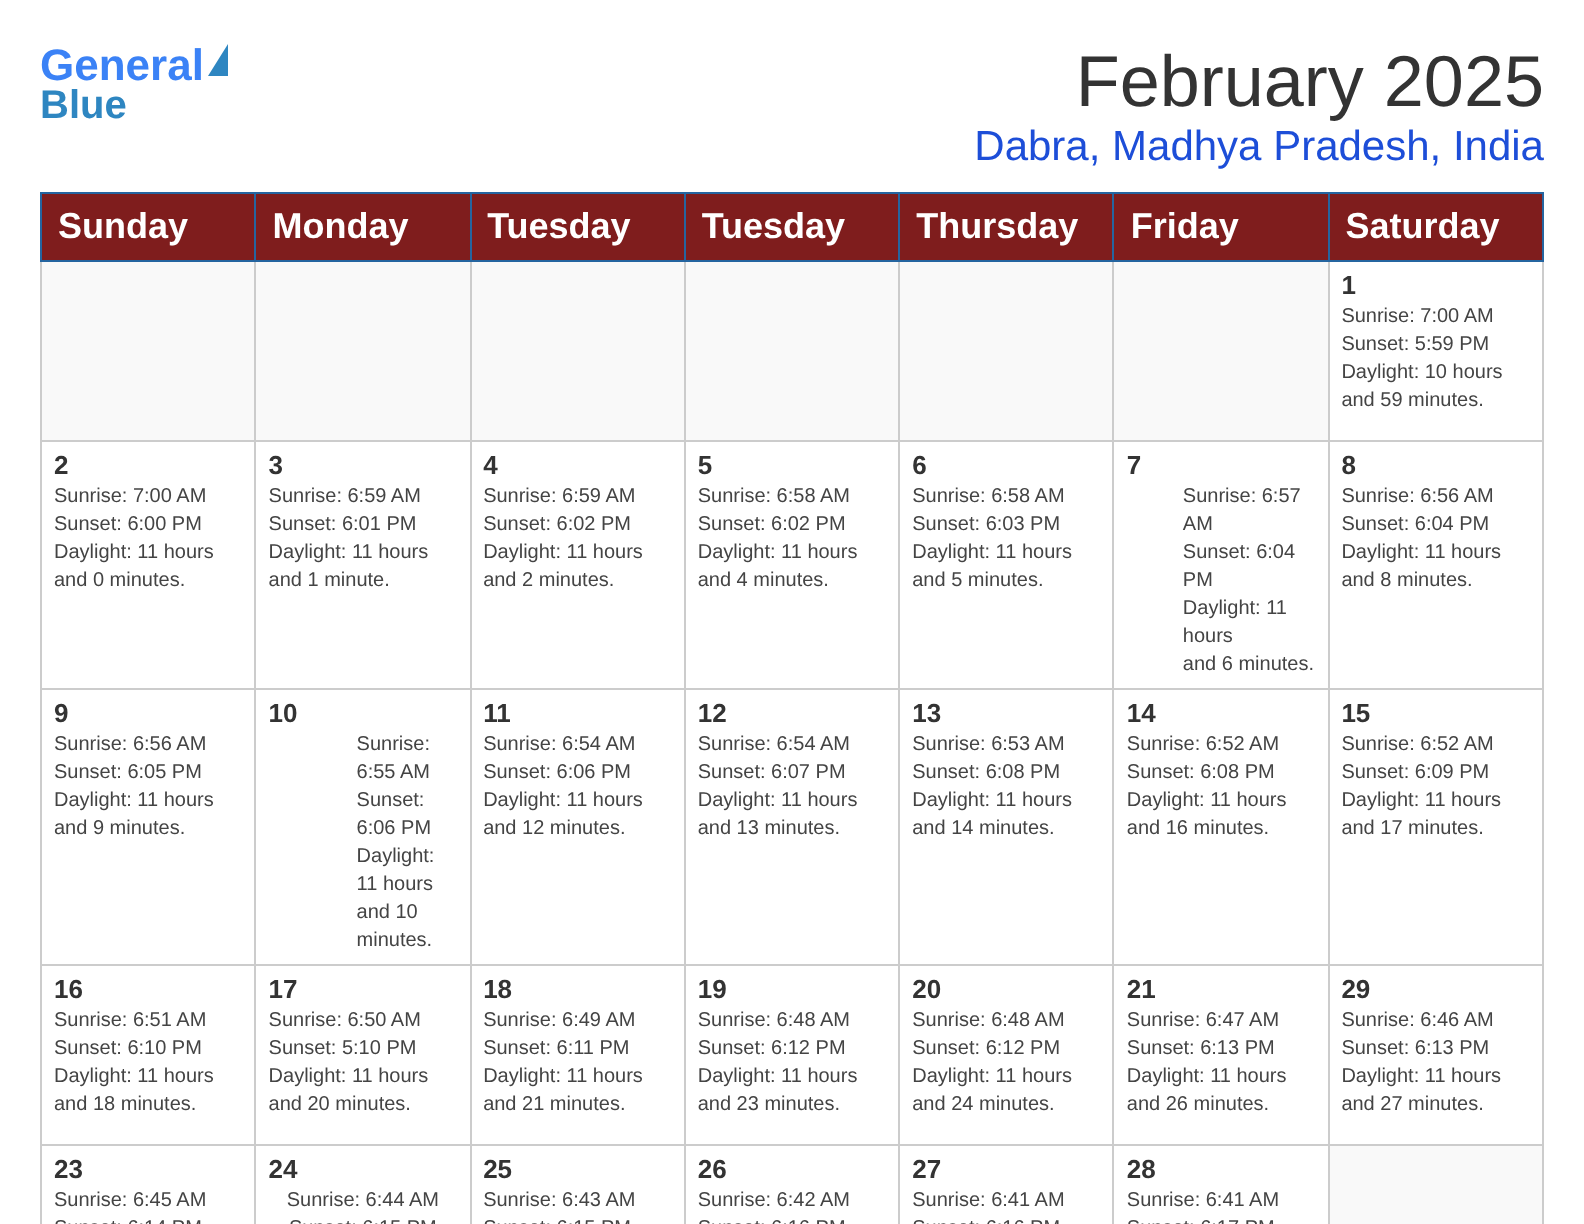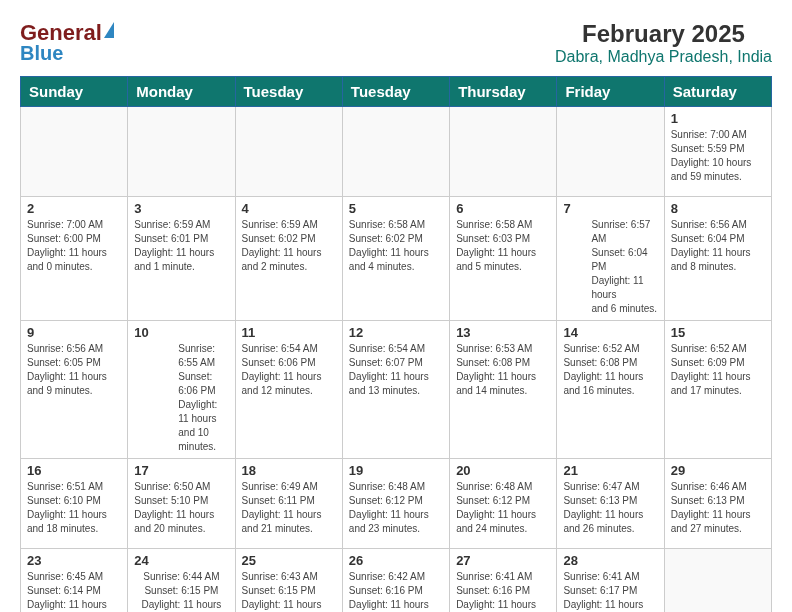--- a/index.html
+++ b/index.html
@@ -18,24 +18,24 @@
     }
     .title-section {
       text-align: right;
     }
     .calendar {
       width: 100%;
       border-collapse: collapse;
       border: 1px solid #ccc;
     }
     .calendar th {
-      background: #0f766e;
+      background: #7f1d1d;
       color: #fff;
       padding: 6px 8px;
-      font-size: 15px;
+      font-size: 18px;
       font-weight: bold;
       text-align: left;
       border: 1px solid #2565a0;
     }
     .calendar td {
       border: 1px solid #ccc;
       vertical-align: top;
       padding: 4px 6px;
       width: 107px;
       min-height: 90px;
@@ -63,29 +63,29 @@
       align-items: flex-start;
     }
   </style>
 </head>
 <body>
 
 <div class="header-section">
   <div class="logo-wrapper">
     <div>
       <div style="display:flex;align-items:center;">
-        <span style="font-size:22px;font-weight:bold;color:#7f1d1d;">General</span>
+        <span style="font-size:22px;font-weight:bold;color:#3b82f6;">General</span>
         <span style="display:inline-block;width:0;height:0;border-left:10px solid transparent;border-bottom:16px solid #2e86c1;margin-left:2px;margin-top:-6px;vertical-align:top;"></span>
       </div>
       <div style="font-size:20px;font-weight:bold;color:#2e86c1;margin-top:-4px;">Blue</div>
     </div>
   </div>
   <div class="title-section">
-    <div style="font-size:24px;font-weight:bold;color:#333;text-align:center;">February 2025</div>
-    <div style="font-size:16px;color:#0f766e;">Dabra, Madhya Pradesh, India</div>
+    <div style="font-size:36px;font-weight:normal;color:#333;">February 2025</div>
+    <div style="font-size:21px;color:#1d4ed8;">Dabra, Madhya Pradesh, India</div>
   </div>
 </div>
 
 <table class="calendar">
   <thead>
     <tr>
     <th>Sunday</th>
         <th>Monday</th>
         <th>Tuesday</th>
         <th>Tuesday</th>

